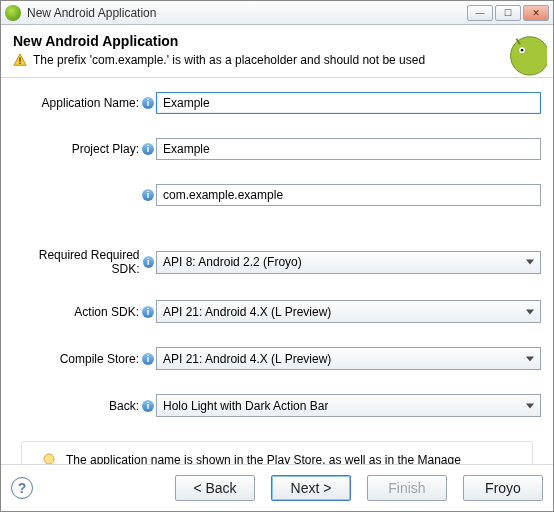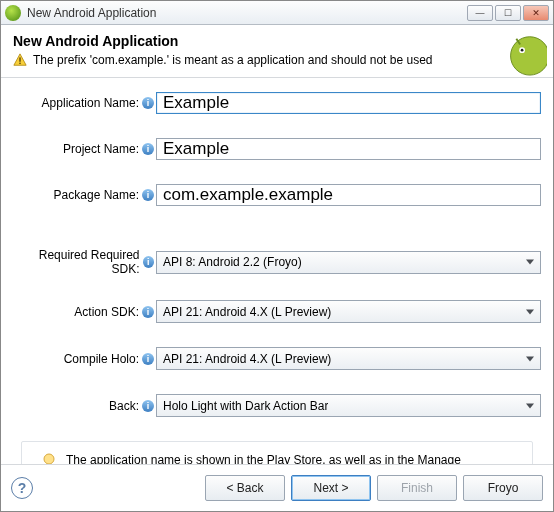--- a/index.html
+++ b/index.html
@@ -75,21 +75,21 @@
     color: #fff; font-size: 9px; font-weight: bold;
     display: inline-flex; align-items: center; justify-content: center;
     margin-left: 2px;
   }
   .text-input {
     flex: 1;
     border: 1px solid #9aa5b2;
     height: 22px;
     padding: 0 6px;
     font-family: inherit;
-    font-size: 17px;
+    font-size: 12px;
     outline: none;
   }
   .text-input.focused { border-color: #3a87c8; box-shadow: 0 0 1px #3a87c8 inset; }
   .gap-block { height: 18px; }
   .select {
     flex: 1;
     height: 23px;
     border: 1px solid #9aa5b2;
     background: linear-gradient(#fdfdfd,#ebeff3);
     display: flex;
@@ -131,26 +131,26 @@
     border-radius: 50%;
     color: #5b7ea8;
     font-weight: bold;
     font-size: 14px;
     display: flex; align-items: center; justify-content: center;
   }
   .footer-spacer { flex: 1; }
   .btn {
     min-width: 80px;
     height: 26px;
-    margin-left: 6px;
+    margin-left: 16px;
     border: 1px solid #9aa5b2;
     background: linear-gradient(#fdfdfd,#e7ecf1);
     border-radius: 2px;
     display: inline-flex; align-items: center; justify-content: center;
-    font-size: 12px; color: #222;
+    font-size: 14px; color: #222;
   }
   .btn.default {
     border-color: #3d7fc2;
     box-shadow: 0 0 0 1px #8fc4f0 inset;
   }
   .btn.disabled { color: #9ea4ab; }
   .select-text { overflow:hidden; white-space:nowrap; }
 </style>
 </head>
 <body>
@@ -168,21 +168,21 @@
 <div class="header">
   <h2>New Android Application</h2>
   <div class="warn-row">
     <span class="warn-icon">
       <svg viewBox="0 0 16 16" width="14" height="14">
         <polygon points="8,1 15,14 1,14" fill="#f7cf3a" stroke="#b38a12" stroke-width="1"></polygon>
         <rect x="7.2" y="5" width="1.6" height="5" fill="#5a4208"></rect>
         <rect x="7.2" y="11" width="1.6" height="1.6" fill="#5a4208"></rect>
       </svg>
     </span>
-    <span>The prefix 'com.example.' is meant as a application and should not be used</span>
+    <span>The prefix 'com.example.' is with as a placeholder and should not be used</span>
   </div>
   <div class="mascot">
     <svg viewBox="0 0 48 48">
       <ellipse cx="30" cy="26" rx="20" ry="20" fill="#a4c639"></ellipse>
       <ellipse cx="30" cy="26" rx="20" ry="20" fill="none" stroke="#6a8c1e" stroke-width="1"></ellipse>
       <circle cx="22" cy="20" r="3" fill="#fff"></circle>
       <circle cx="22" cy="20" r="1.4" fill="#222"></circle>
       <line x1="16" y1="8" x2="20" y2="14" stroke="#6a8c1e" stroke-width="2"></line>
     </svg>
   </div>
@@ -194,29 +194,28 @@
   <div class="form-row">
     <div class="label-cell">
       <span>Application Name:</span>
       <span class="info-icon">i</span>
     </div>
     <input class="text-input focused" value="Example" style="">
   </div>
 
   <div class="form-row">
     <div class="label-cell">
-      <span>Project Name:</span>
+      <span>Project Play:</span>
       <span class="info-icon">i</span>
     </div>
     <input class="text-input" value="Example" style="">
   </div>
 
   <div class="form-row">
     <div class="label-cell">
-      <span>Package Name:</span>
       <span class="info-icon">i</span>
     </div>
     <input class="text-input" value="com.example.example" style="">
   </div>
 
   <div class="gap-block"></div>
 
   <div class="form-row">
     <div class="label-cell">
       <span>Required Required SDK:</span>
@@ -234,21 +233,21 @@
       <span class="info-icon">i</span>
     </div>
     <div class="select">
       <span class="select-text">API 21: Android 4.X (L Preview)</span>
       <span class="arrow"></span>
     </div>
   </div>
 
   <div class="form-row">
     <div class="label-cell">
-      <span>Compile Holo:</span>
+      <span>Compile Store:</span>
       <span class="info-icon">i</span>
     </div>
     <div class="select">
       <span class="select-text">API 21: Android 4.X (L Preview)</span>
       <span class="arrow"></span>
     </div>
   </div>
 
   <div class="form-row">
     <div class="label-cell">

